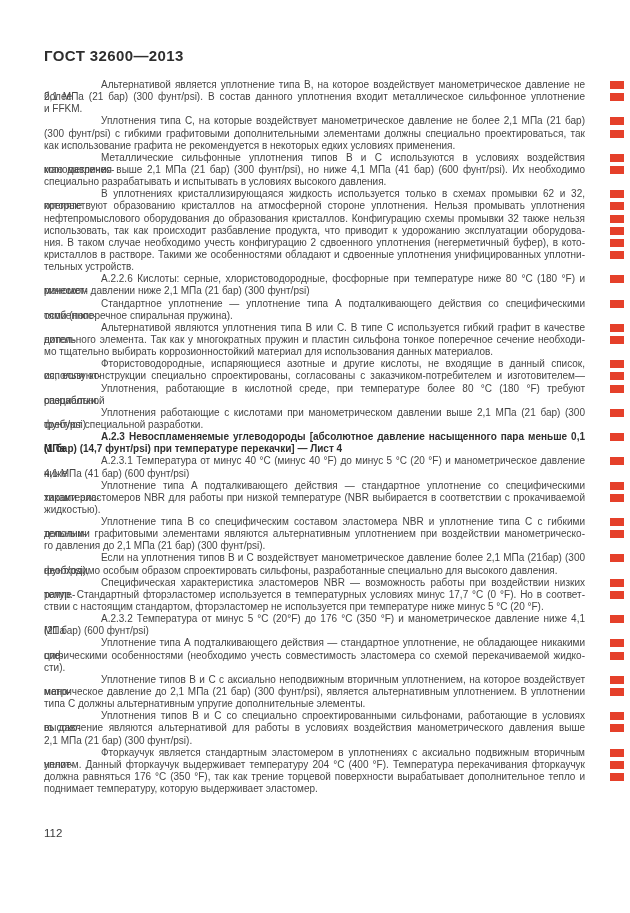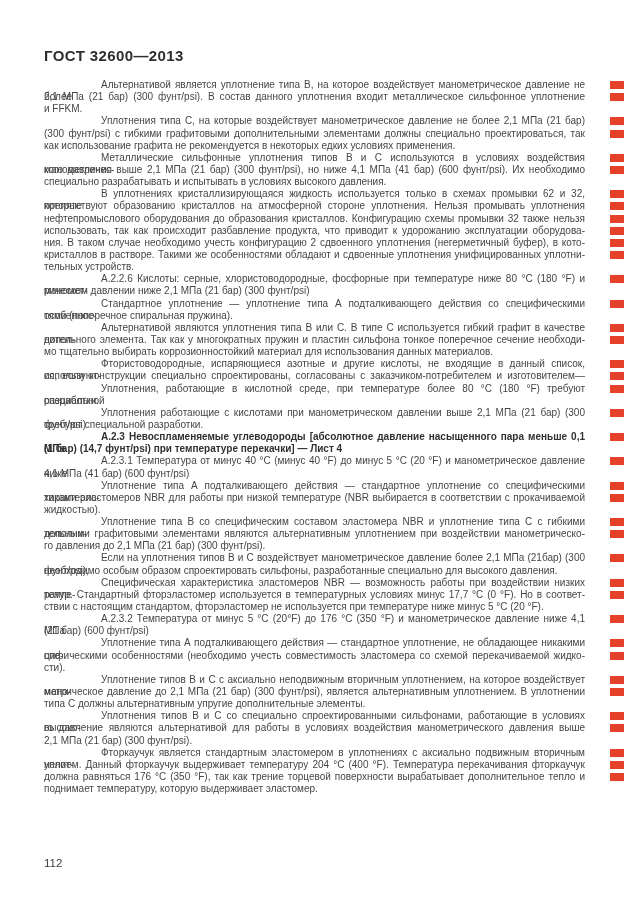--- a/index.html
+++ b/index.html
@@ -22,21 +22,21 @@
     overflow:visible;white-space:normal;
   }
   .line.first{text-indent:57px;}
   .line.last{text-align-last:left;}
   .para.bold .line{font-weight:700;color:#303030;}
   .marker{
     position:absolute;left:566px;top:2px;width:14px;height:8px;
     background:#e5402a;display:block;
   }
   .page-number{
-    position:absolute;left:44px;top:857px;
+    position:absolute;left:44px;top:827px;
     font-size:11.5px;color:#3a3a3a;
   }
 </style>
 </head>
 <body>
 
 <div class="page-header">ГОСТ 32600—2013</div>
 
 <div class="text-block">
     <div class="para">

